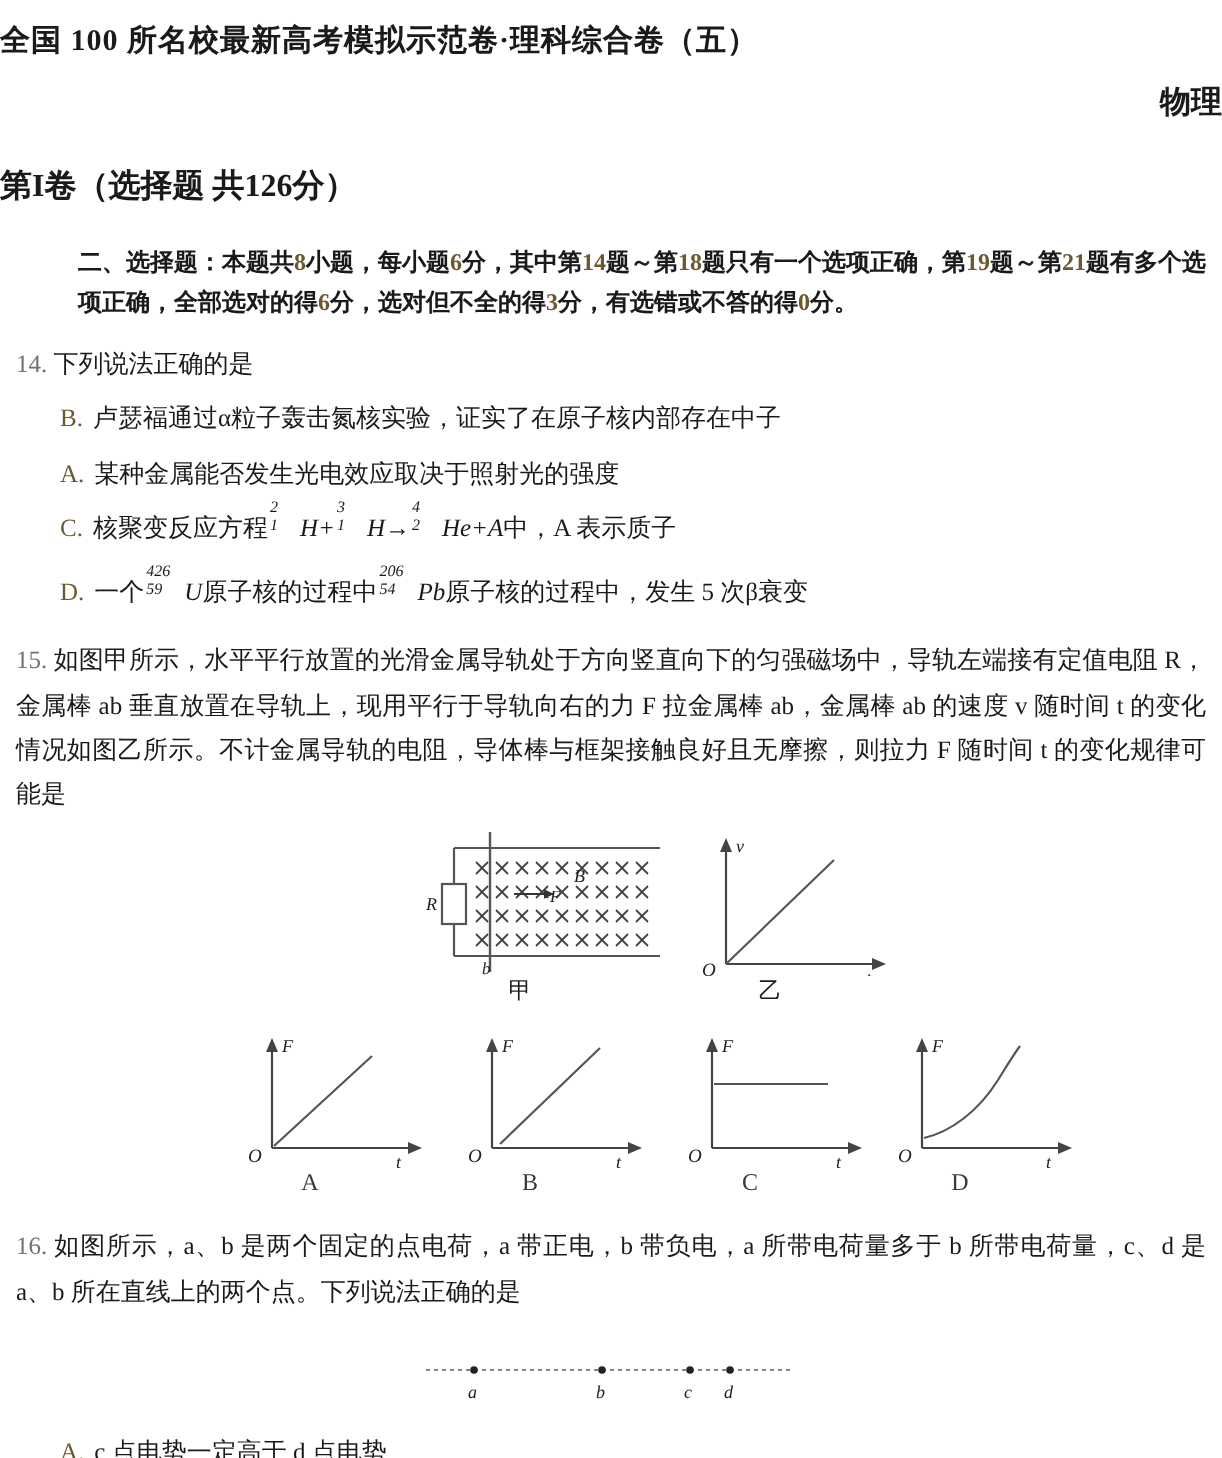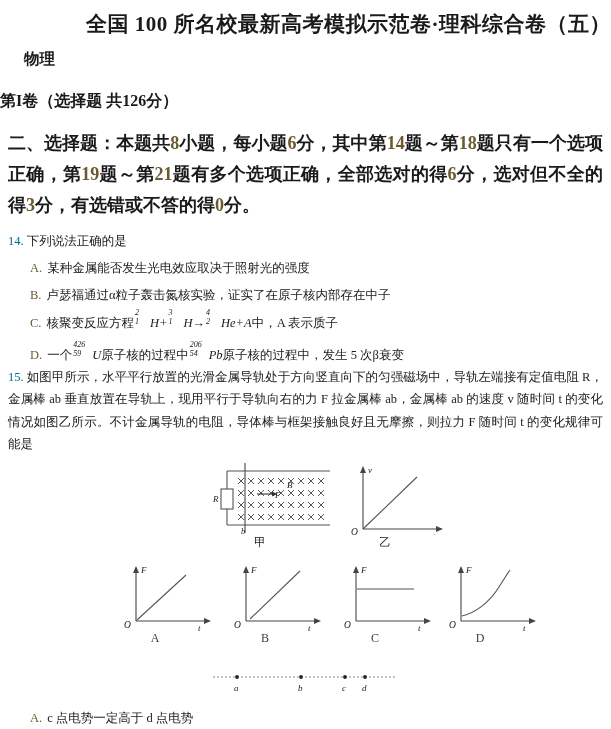--- a/index.html
+++ b/index.html
@@ -4,40 +4,40 @@
 <style>
   html,body{margin:0;padding:0;}
   body{
     width:611px;height:729px;background:#ffffff;
     font-family:"Liberation Serif","DejaVu Serif",serif;
     color:#1a1a1a;overflow:hidden;position:relative;
   }
   .page{position:relative;width:611px;height:729px;}
 
   .doc-title{
-    text-align:right;font-size:21px;font-weight:700;
+    text-align:left;font-size:15px;font-weight:700;
     letter-spacing:0.5px;padding-top:12px;line-height:1.2;
   }
   .doc-subtitle{
-    text-align:left;font-size:15.5px;font-weight:700;
+    text-align:right;font-size:15.5px;font-weight:700;
     padding-top:13px;line-height:1.2;margin-left:24px;
   }
   .paper-part{
     text-align:left;font-size:16px;font-weight:700;
     padding-top:22px;line-height:1.2;
   }
   .section-instr{
-    font-size:18px;font-weight:700;line-height:1.72;
-    padding:18px 8px 0 8px;text-align:justify;
+    font-size:12px;font-weight:700;line-height:1.72;
+    padding:18px 8px 0 8px;text-align:justify;margin-left:31px;
   }
   .num{color:#6b5a2e;}
 
   .q{padding:0 8px;font-size:12.5px;line-height:1.78;text-align:justify;}
   .q-stem{margin-top:9px;}
-  .q-no{color:#0369a1;}
+  .q-no{color:#737373;}
   .opt{margin-top:5px;padding-left:22px;}
   .opt-l{color:#6b5a2e;margin-right:5px;}
 
   .sup-sub{
     display:inline-block;position:relative;vertical-align:baseline;
     font-family:"Liberation Serif",serif;font-size:11px;line-height:1;
     width:14px;height:12px;margin:0 1px;
   }
   .sup-sub .s-up{position:absolute;top:-6px;left:0;font-size:8px;}
   .sup-sub .s-dn{position:absolute;top:3px;left:0;font-size:8px;}
@@ -71,37 +71,37 @@
     <span>二、选择题：本题共</span><span class="num">8</span><span>小题，每小题</span><span class="num">6</span><span>分，其中第</span><span class="num">14</span><span>题～第</span><span class="num">18</span><span>题只有一个选项正确，第</span><span class="num">19</span><span>题～第</span><span class="num">21</span><span>题有多个选项正确，全部选对的得</span><span class="num">6</span><span>分，选对但不全的得</span><span class="num">3</span><span>分，有选错或不答的得</span><span class="num">0</span><span>分。</span>
   </div>
 
   <div class="q">
     <div class="q-stem">
       <span class="q-no">14.</span>
       <span>下列说法正确的是</span>
     </div>
 
     <div class="opt">
+      <span class="opt-l">B.</span><span>卢瑟福通过α粒子轰击氮核实验，证实了在原子核内部存在中子</span>
+    </div>
+
+    <div class="opt">
       <span class="opt-l">A.</span><span>某种金属能否发生光电效应取决于照射光的强度</span>
-    </div>
-
-    <div class="opt">
-      <span class="opt-l">B.</span><span>卢瑟福通过α粒子轰击氮核实验，证实了在原子核内部存在中子</span>
     </div>
 
     <div class="opt">
       <span class="opt-l">C.</span><span>核聚变反应方程</span><span class="nuc"><span class="sup-sub"><span class="s-up">2</span><span class="s-dn">1</span></span><span>H</span><span>+</span><span class="sup-sub"><span class="s-up">3</span><span class="s-dn">1</span></span><span>H</span><span>→</span><span class="sup-sub"><span class="s-up">4</span><span class="s-dn">2</span></span><span>He</span><span>+</span><span>A</span></span><span>中，A 表示质子</span>
     </div>
 
     <div class="opt" style="margin-top:10px;">
       <span class="opt-l">D.</span><span>一个</span><span class="nuc"><span class="sup-sub" style="width:18px;"><span class="s-up">426</span><span class="s-dn">59</span></span><span>U</span></span><span>原子核的过程中</span><span class="nuc"><span class="sup-sub" style="width:18px;"><span class="s-up">206</span><span class="s-dn">54</span></span><span>Pb</span></span><span>原子核的过程中，发生 5 次β衰变</span>
     </div>
   </div>
 
-  <div class="q" style="">
+  <div class="q" style="margin-top:12px;">
     <div>
       <span class="q-no">15.</span>
       <span>如图甲所示，水平平行放置的光滑金属导轨处于方向竖直向下的匀强磁场中，导轨左端接有定值电阻 R，金属棒 ab 垂直放置在导轨上，现用平行于导轨向右的力 F 拉金属棒 ab，金属棒 ab 的速度 v 随时间 t 的变化情况如图乙所示。不计金属导轨的电阻，导体棒与框架接触良好且无摩擦，则拉力 F 随时间 t 的变化规律可能是</span>
     </div>
   </div>
 
   <div class="fig fig-15">
     <svg class="abs" style="left:205px;top:2px;" width="140" height="72" viewBox="0 0 140 72">
 
       <line x1="22" y1="8" x2="125" y2="8" stroke="#555" stroke-width="1.1"></line>
@@ -265,20 +265,26 @@
       <text x="23" y="12" font-size="9" font-style="italic" font-family="Liberation Serif, serif" fill="#222">F</text>
       <text x="80" y="70" font-size="9" font-style="italic" font-family="Liberation Serif, serif" fill="#222">t</text>
     </svg>
 
     <div class="glabel" style="left:135px;top:74px;width:40px;">A</div>
     <div class="glabel" style="left:245px;top:74px;width:40px;">B</div>
     <div class="glabel" style="left:355px;top:74px;width:40px;">C</div>
     <div class="glabel" style="left:460px;top:74px;width:40px;">D</div>
   </div>
 
+  <div class="q" style="margin-top:10px;">
+    <div>
+      <span class="q-no">16.</span>
+      <span>如图所示，a、b 是两个固定的点电荷，a 带正电，b 带负电，a 所带电荷量多于 b 所带电荷量，c、d 是 a、b 所在直线上的两个点。下列说法正确的是</span>
+    </div>
+  </div>
 
   <div class="fig fig-16">
     <svg class="abs" style="left:205px;top:8px;" width="200" height="30" viewBox="0 0 200 30">
       <line x1="8" y1="10" x2="192" y2="10" stroke="#888" stroke-width="1" stroke-dasharray="2,2"></line>
       <circle cx="32" cy="10" r="1.9" fill="#222"></circle>
       <circle cx="96" cy="10" r="1.9" fill="#222"></circle>
       <circle cx="140" cy="10" r="1.9" fill="#222"></circle>
       <circle cx="160" cy="10" r="1.9" fill="#222"></circle>
       <text x="29" y="24" font-size="9" font-style="italic" font-family="Liberation Serif, serif" fill="#222">a</text>
       <text x="93" y="24" font-size="9" font-style="italic" font-family="Liberation Serif, serif" fill="#222">b</text>

